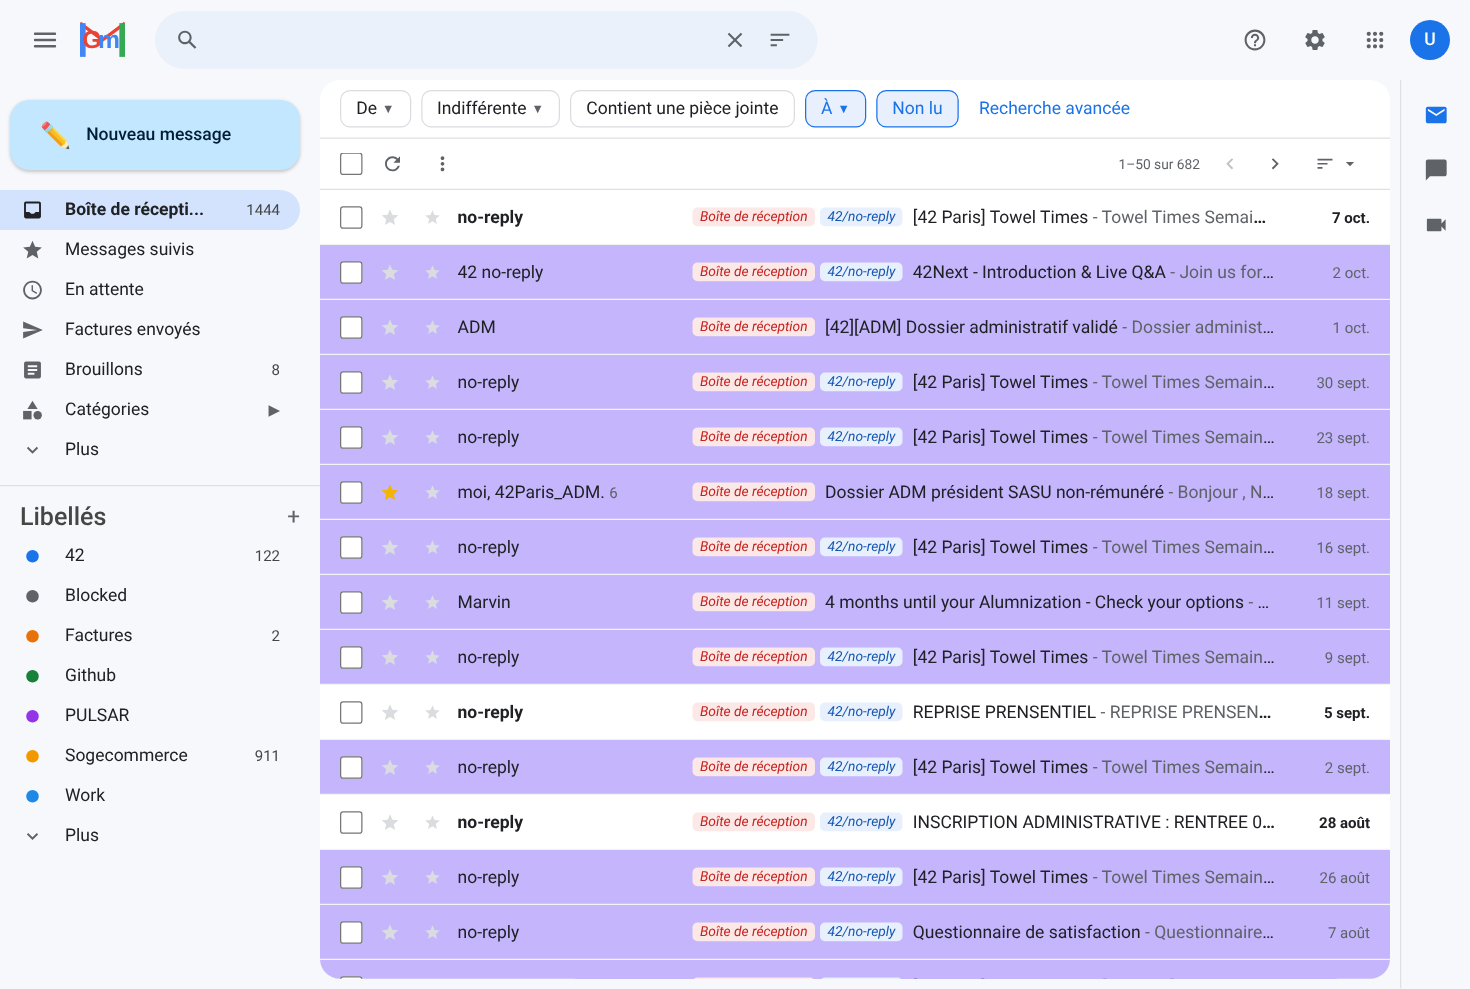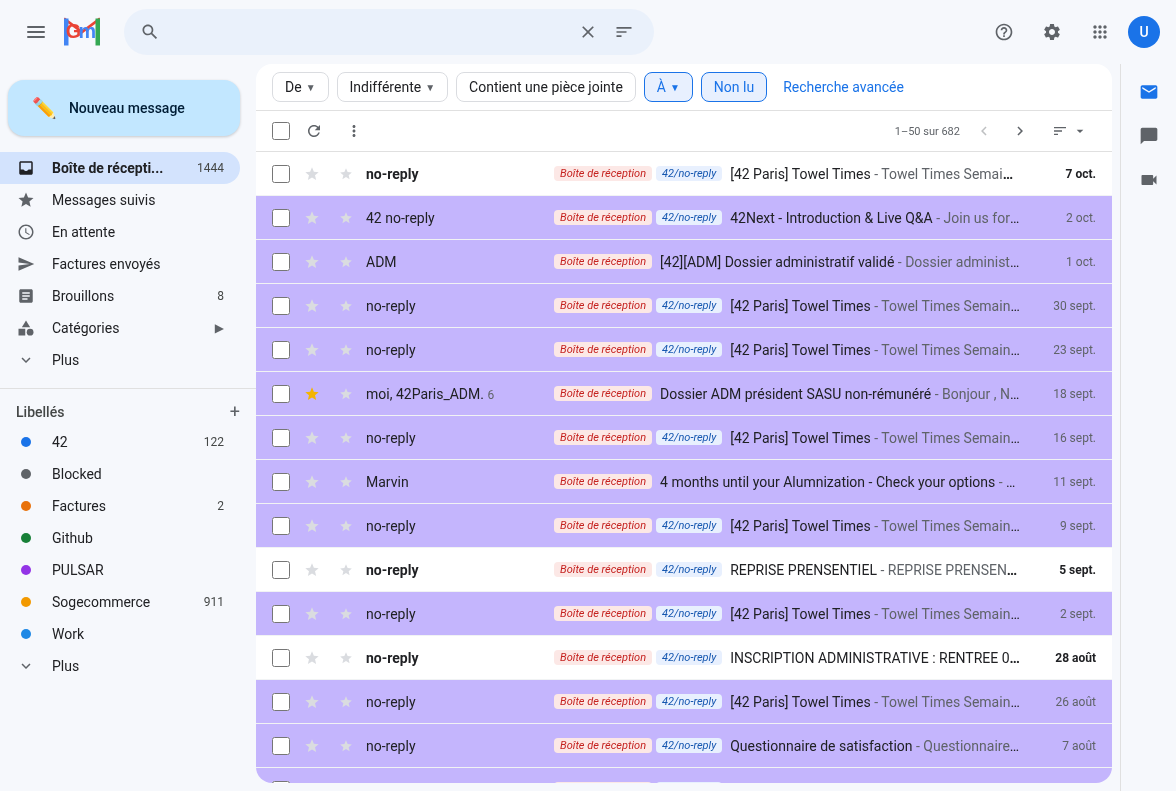--- a/index.html
+++ b/index.html
@@ -225,21 +225,21 @@
             <path d="M7.41 8.59L12 13.17l4.59-4.58L18 10l-6 6-6-6 1.41-1.41z"></path>
           </svg>
       </span>
       <span class="item-label">Plus</span>
     </div>
 
     <div style="height:8px"></div>
     <div style="border-top:1px solid #e0e0e0; margin:4px 0;"></div>
 
     <div style="display:flex;align-items:center;padding:8px 16px 4px 16px;">
-      <span style="font-size:14px;font-weight:500;color:#444746;flex:1;">Libellés</span>
+      <span style="font-size:20px;font-weight:500;color:#444746;flex:1;">Libellés</span>
       <span style="font-size:18px;cursor:pointer;color:#5f6368;">+</span>
     </div>
 
     <div class="sidebar-item">
       <span class="item-icon">
           <span class="label-dot" style="background:#1a73e8;"></span>
         </span>
       <span class="item-label">42</span>
       <span class="item-count">122</span>
     </div>

